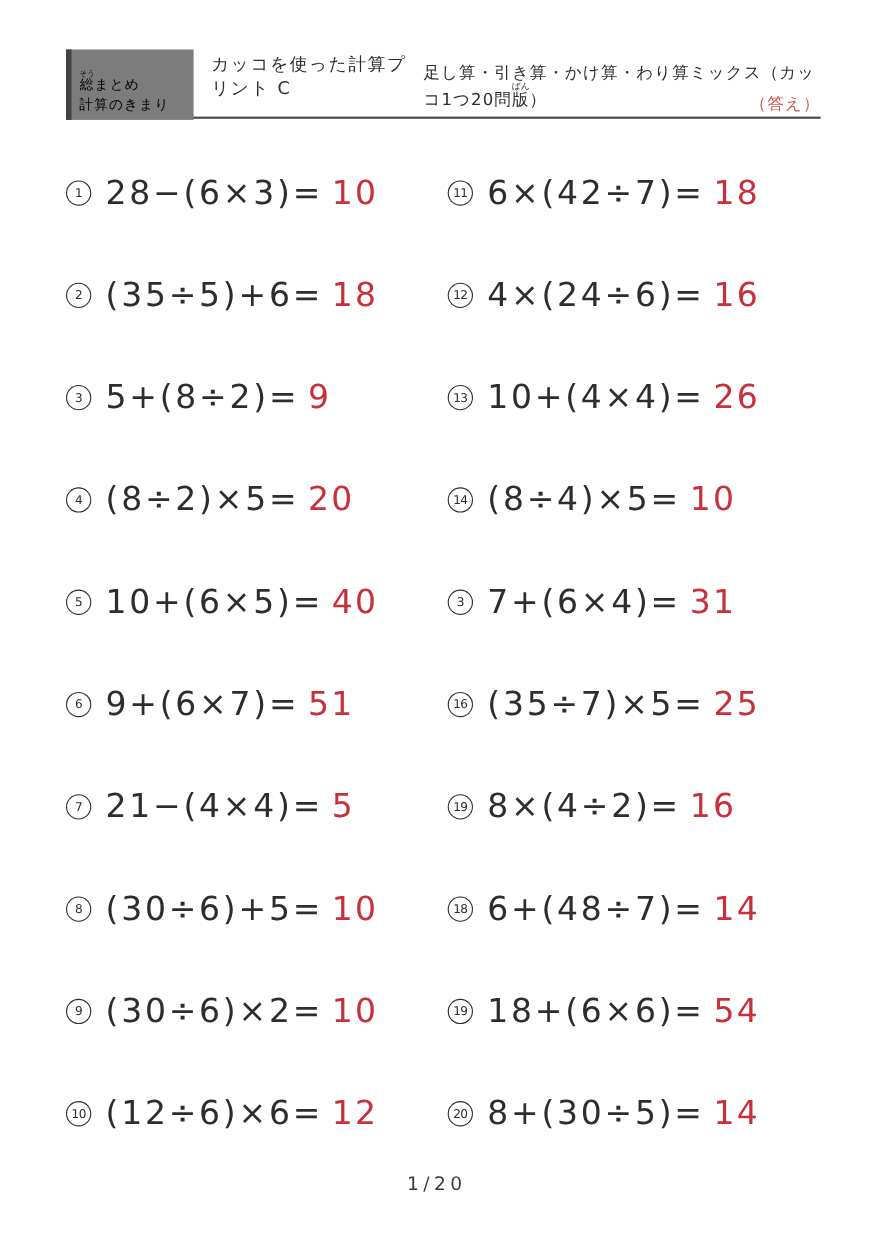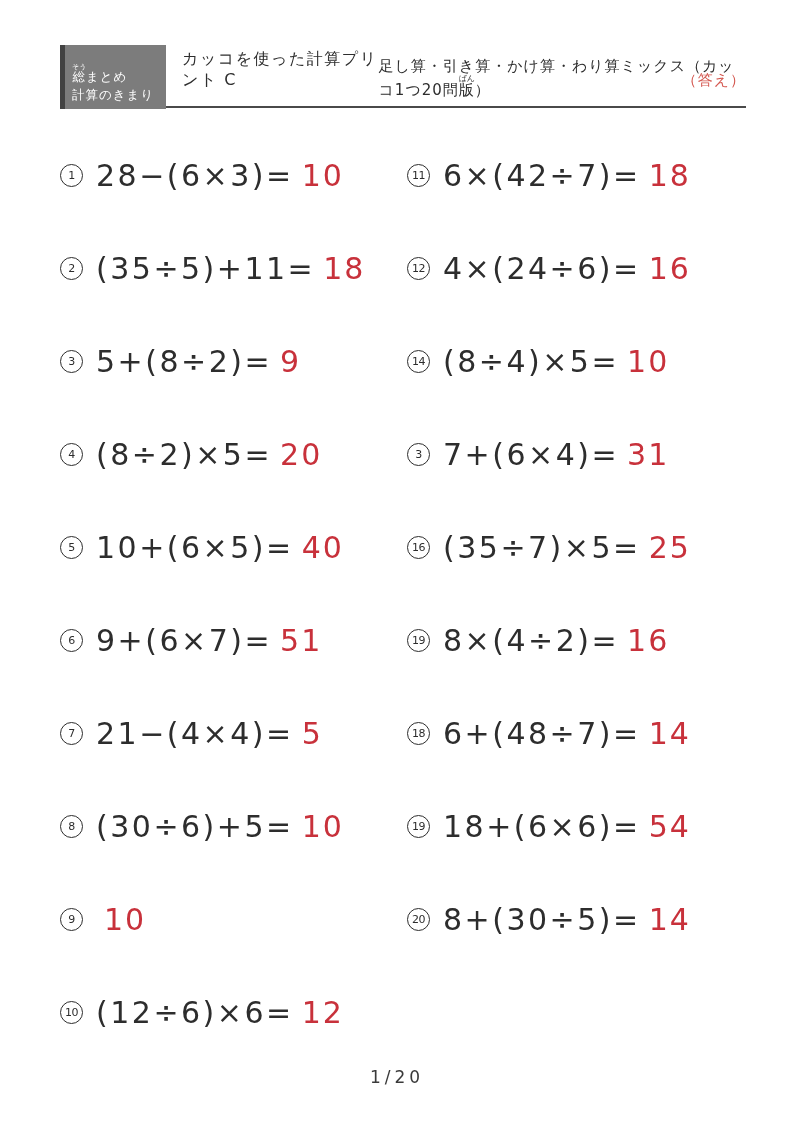--- a/index.html
+++ b/index.html
@@ -22,22 +22,22 @@
     margin: 45px 48px 0 60px;
     display: flex;
     align-items: stretch;
     border-bottom: 2px solid #4a4a4a;
     padding-bottom: 0;
   }
   .badge {
     display: flex;
     align-items: stretch;
     background: var(--badge-gray, #7c7c7c);
-    color: #ffffff;
-    width: 106px;
+    color: #000000;
+    width: 116px;
     min-height: 58px;
     margin-bottom: -3px;
     flex: 0 0 auto;
   }
   .badge-bar {
     width: 5px;
     background: var(--badge-bar, #424242);
     flex: 0 0 auto;
   }
   .badge-text {
@@ -66,21 +66,21 @@
   .subtitle {
     font-size: 15px;
     letter-spacing: 1px;
     margin-top: 8px;
   }
   .subtitle ruby rt { font-size: 8px; letter-spacing: 0; }
 
   .answer-label {
     position: absolute;
     right: 0;
-    bottom: 16px;
+    bottom: 2px;
     color: var(--label-red, #d4574f);
     font-size: 15px;
     letter-spacing: 1px;
   }
 
   
   .problems {
     display: grid;
     grid-template-columns: 1fr 1fr;
     grid-template-rows: repeat(10, 93px);
@@ -152,21 +152,21 @@
   </header>
 
   <main class="problems" id="problems-grid">
       <div class="problem">
         <span class="pnum">1</span>
         <span class="expr">28−(6×3)=</span>
         <span class="ans">10</span>
       </div>
       <div class="problem">
         <span class="pnum">2</span>
-        <span class="expr">(35÷5)+11=</span>
+        <span class="expr">(35÷5)+6=</span>
         <span class="ans">18</span>
       </div>
       <div class="problem">
         <span class="pnum">3</span>
         <span class="expr">5+(8÷2)=</span>
         <span class="ans">9</span>
       </div>
       <div class="problem">
         <span class="pnum">4</span>
         <span class="expr">(8÷2)×5=</span>
@@ -187,38 +187,44 @@
         <span class="expr">21−(4×4)=</span>
         <span class="ans">5</span>
       </div>
       <div class="problem">
         <span class="pnum">8</span>
         <span class="expr">(30÷6)+5=</span>
         <span class="ans">10</span>
       </div>
       <div class="problem">
         <span class="pnum">9</span>
+        <span class="expr">(30÷6)×2=</span>
         <span class="ans">10</span>
       </div>
       <div class="problem">
         <span class="pnum">10</span>
         <span class="expr">(12÷6)×6=</span>
         <span class="ans">12</span>
       </div>
       <div class="problem">
         <span class="pnum">11</span>
         <span class="expr">6×(42÷7)=</span>
         <span class="ans">18</span>
       </div>
       <div class="problem">
         <span class="pnum">12</span>
         <span class="expr">4×(24÷6)=</span>
         <span class="ans">16</span>
       </div>
       <div class="problem">
+        <span class="pnum">13</span>
+        <span class="expr">10+(4×4)=</span>
+        <span class="ans">26</span>
+      </div>
+      <div class="problem">
         <span class="pnum">14</span>
         <span class="expr">(8÷4)×5=</span>
         <span class="ans">10</span>
       </div>
       <div class="problem">
         <span class="pnum">3</span>
         <span class="expr">7+(6×4)=</span>
         <span class="ans">31</span>
       </div>
       <div class="problem">

